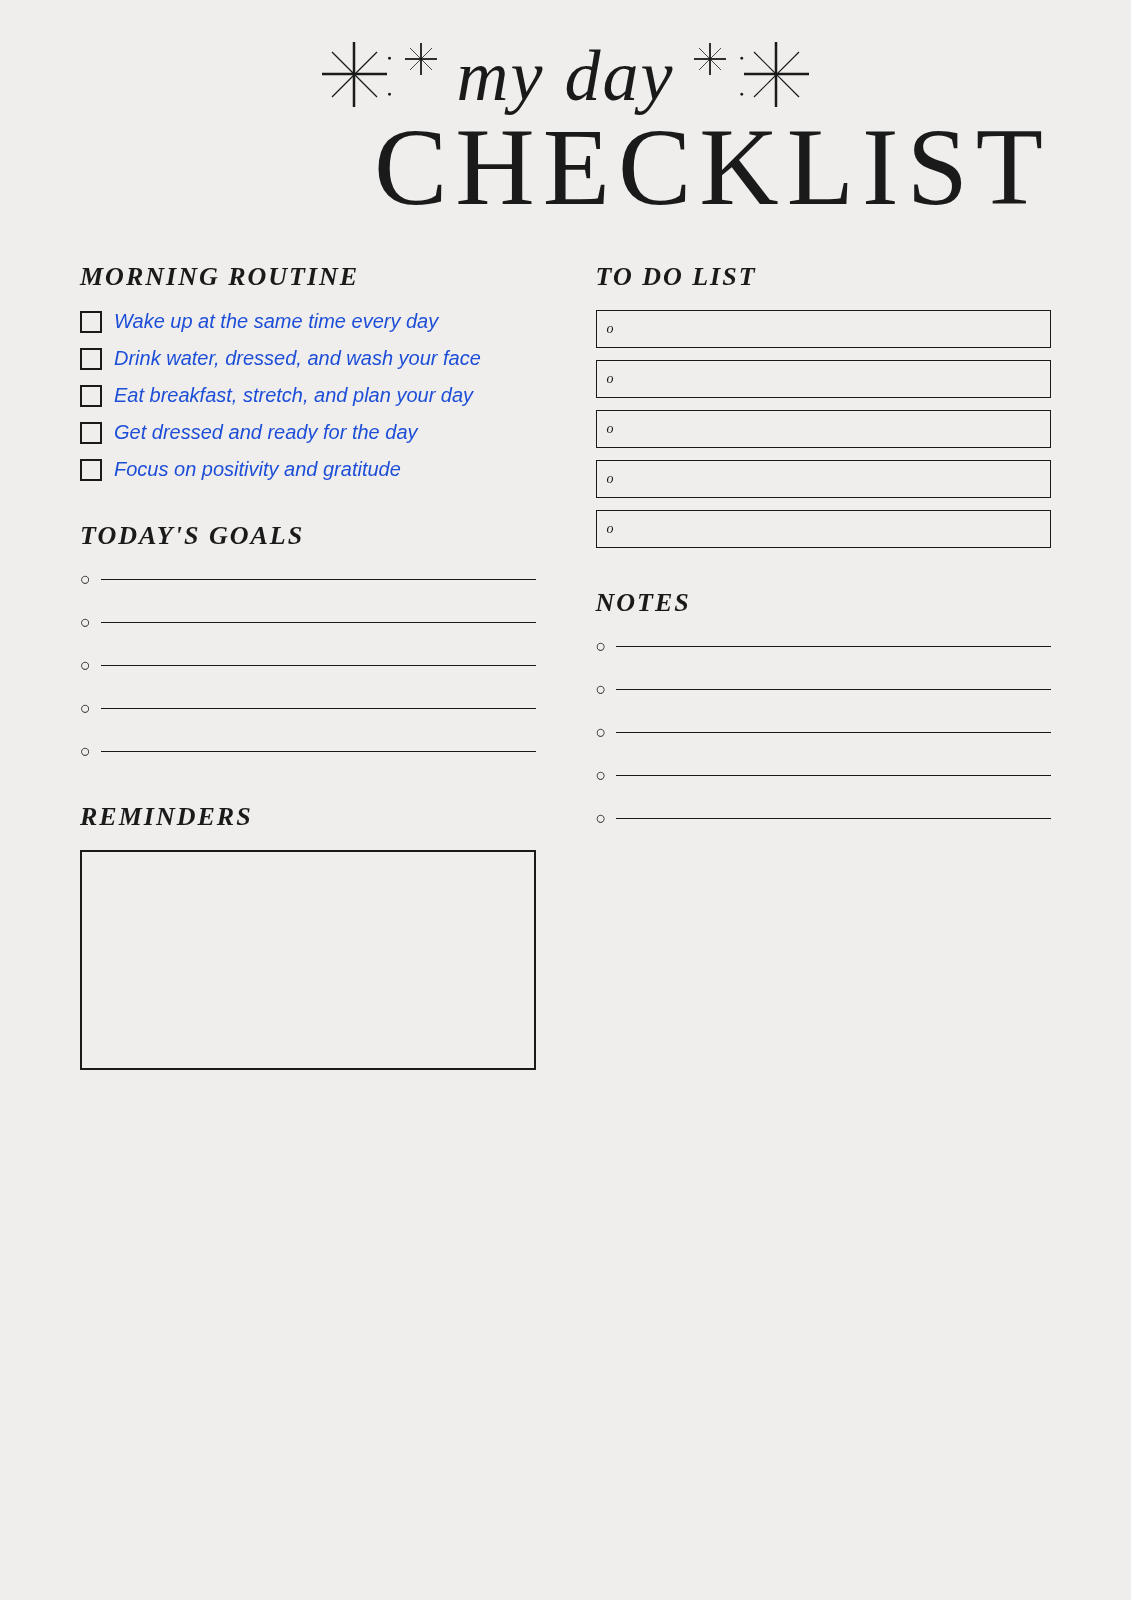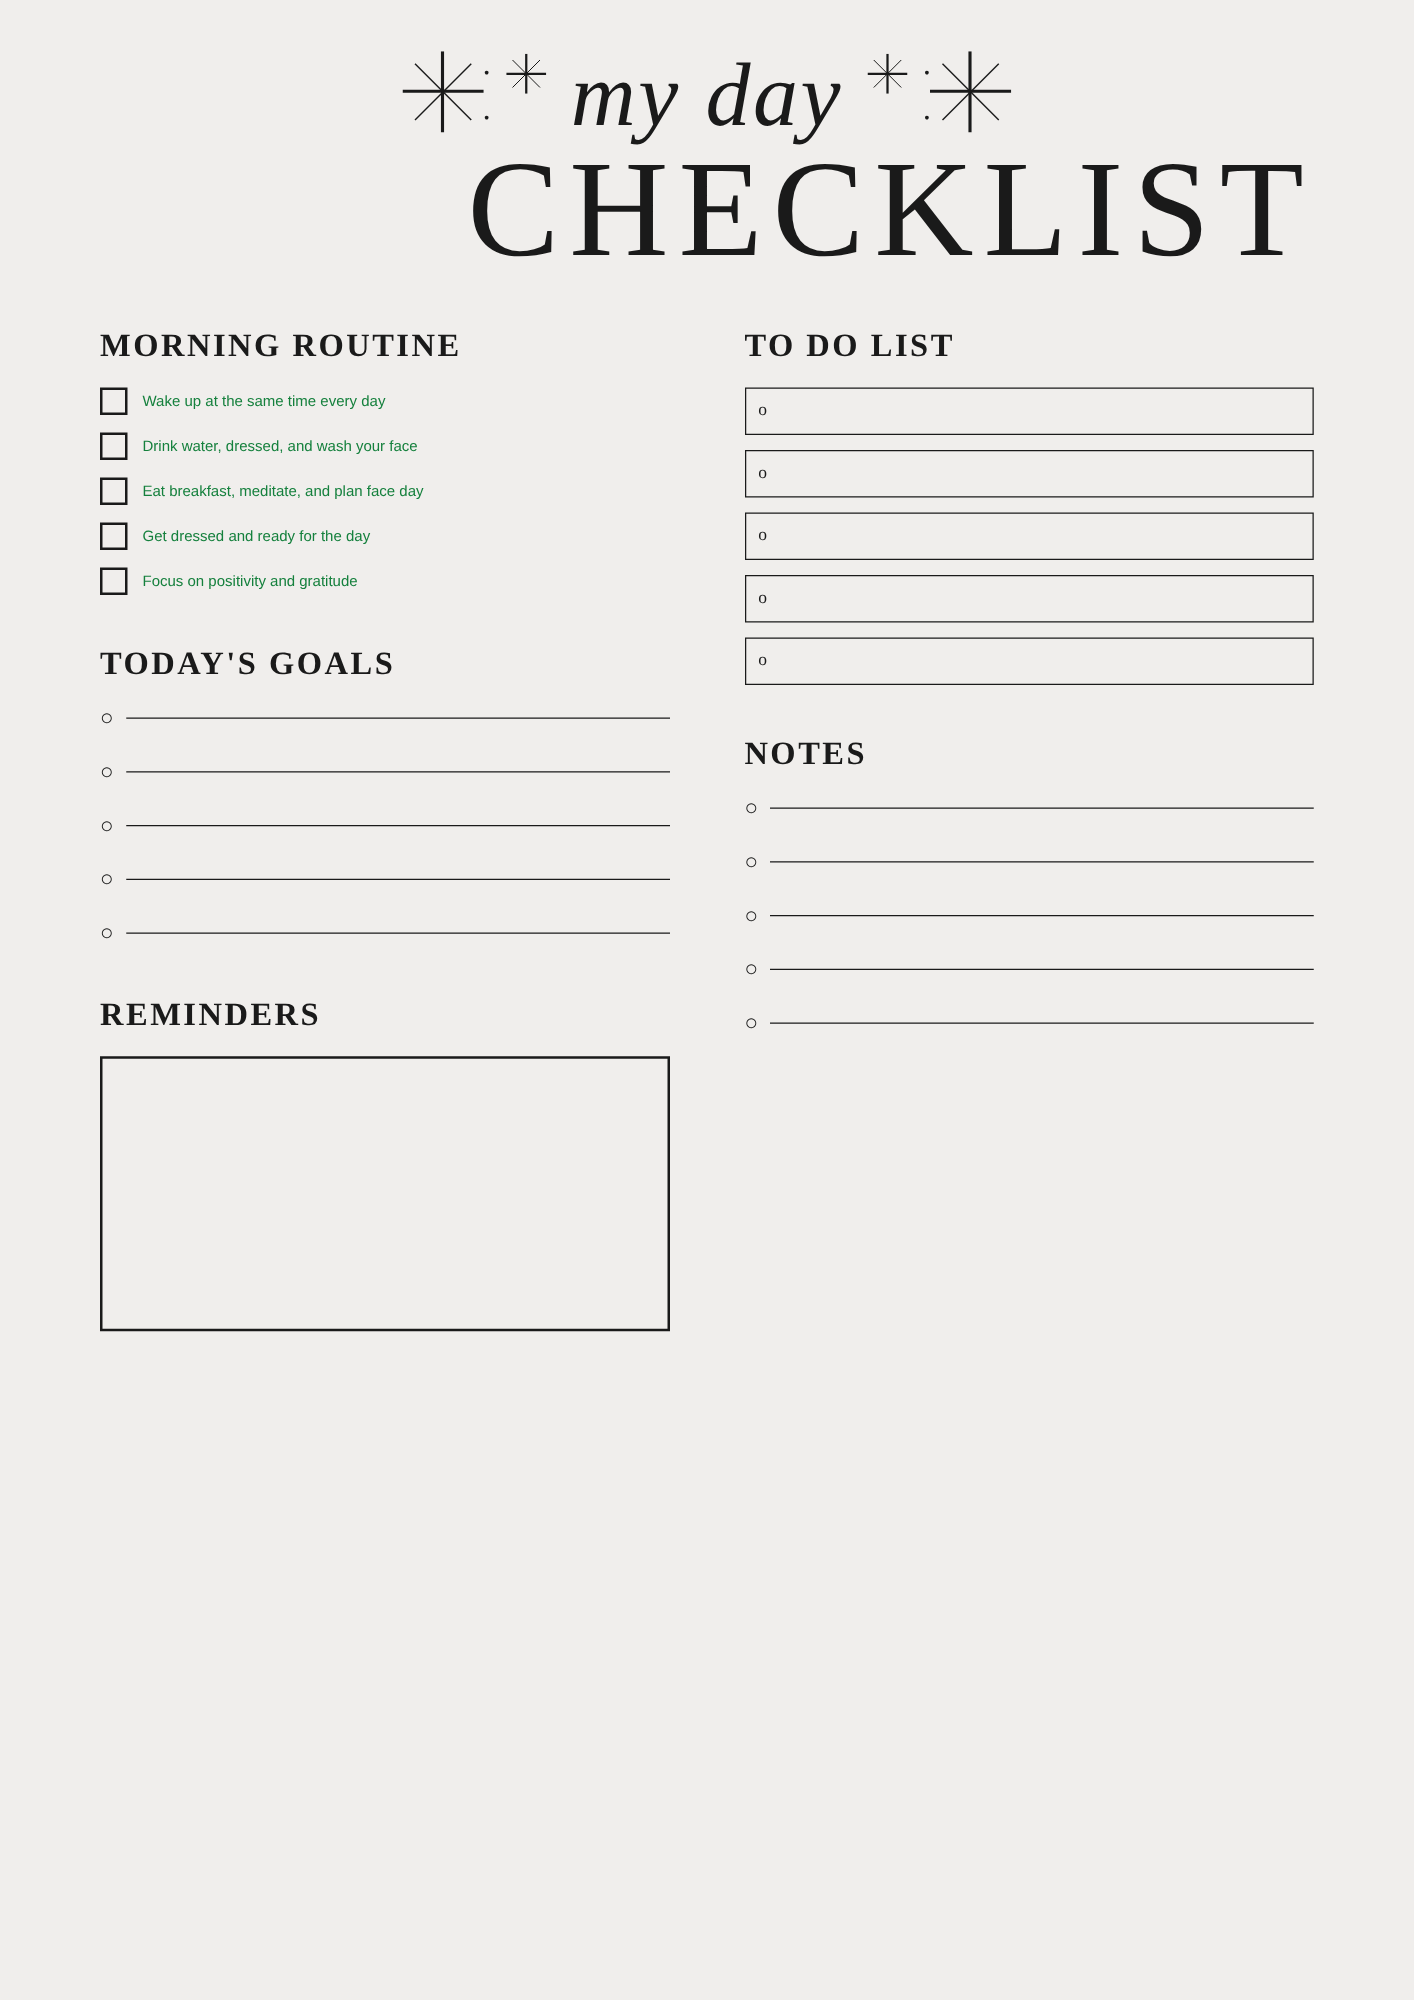--- a/index.html
+++ b/index.html
@@ -50,20 +50,21 @@
       margin-top: 0;
       text-align: right;
     }
 
     
     .content-grid {
       display: grid;
       grid-template-columns: 1fr 1fr;
       gap: 0 60px;
       margin-top: 20px;
+      font-style: italic;
     }
 
     
     .section {
       margin-bottom: 40px;
     }
 
     .section-title {
       font-family: Georgia, serif;
       font-size: 26px;
@@ -85,22 +86,22 @@
 
     .checkbox {
       width: 22px;
       height: 22px;
       border: 2px solid #1a1a1a;
       flex-shrink: 0;
       background: transparent;
     }
 
     .checklist-text {
-      font-size: 12px;
-      color: #15803d;
+      font-size: 20px;
+      color: #1d4ed8;
       font-family: Arial, Helvetica, sans-serif;
     }
 
     
     .todo-item {
       display: flex;
       align-items: center;
       margin-bottom: 12px;
       border: 1.5px solid #1a1a1a;
       padding: 6px 10px;
@@ -228,21 +229,21 @@
           <div class="checklist-item">
             <div class="checkbox"></div>
             <span class="checklist-text">Wake up at the same time every day</span>
           </div>
           <div class="checklist-item">
             <div class="checkbox"></div>
             <span class="checklist-text">Drink water, dressed, and wash your face</span>
           </div>
           <div class="checklist-item">
             <div class="checkbox"></div>
-            <span class="checklist-text">Eat breakfast, meditate, and plan face day</span>
+            <span class="checklist-text">Eat breakfast, stretch, and plan your day</span>
           </div>
           <div class="checklist-item">
             <div class="checkbox"></div>
             <span class="checklist-text">Get dressed and ready for the day</span>
           </div>
           <div class="checklist-item">
             <div class="checkbox"></div>
             <span class="checklist-text">Focus on positivity and gratitude</span>
           </div>
         </div>

